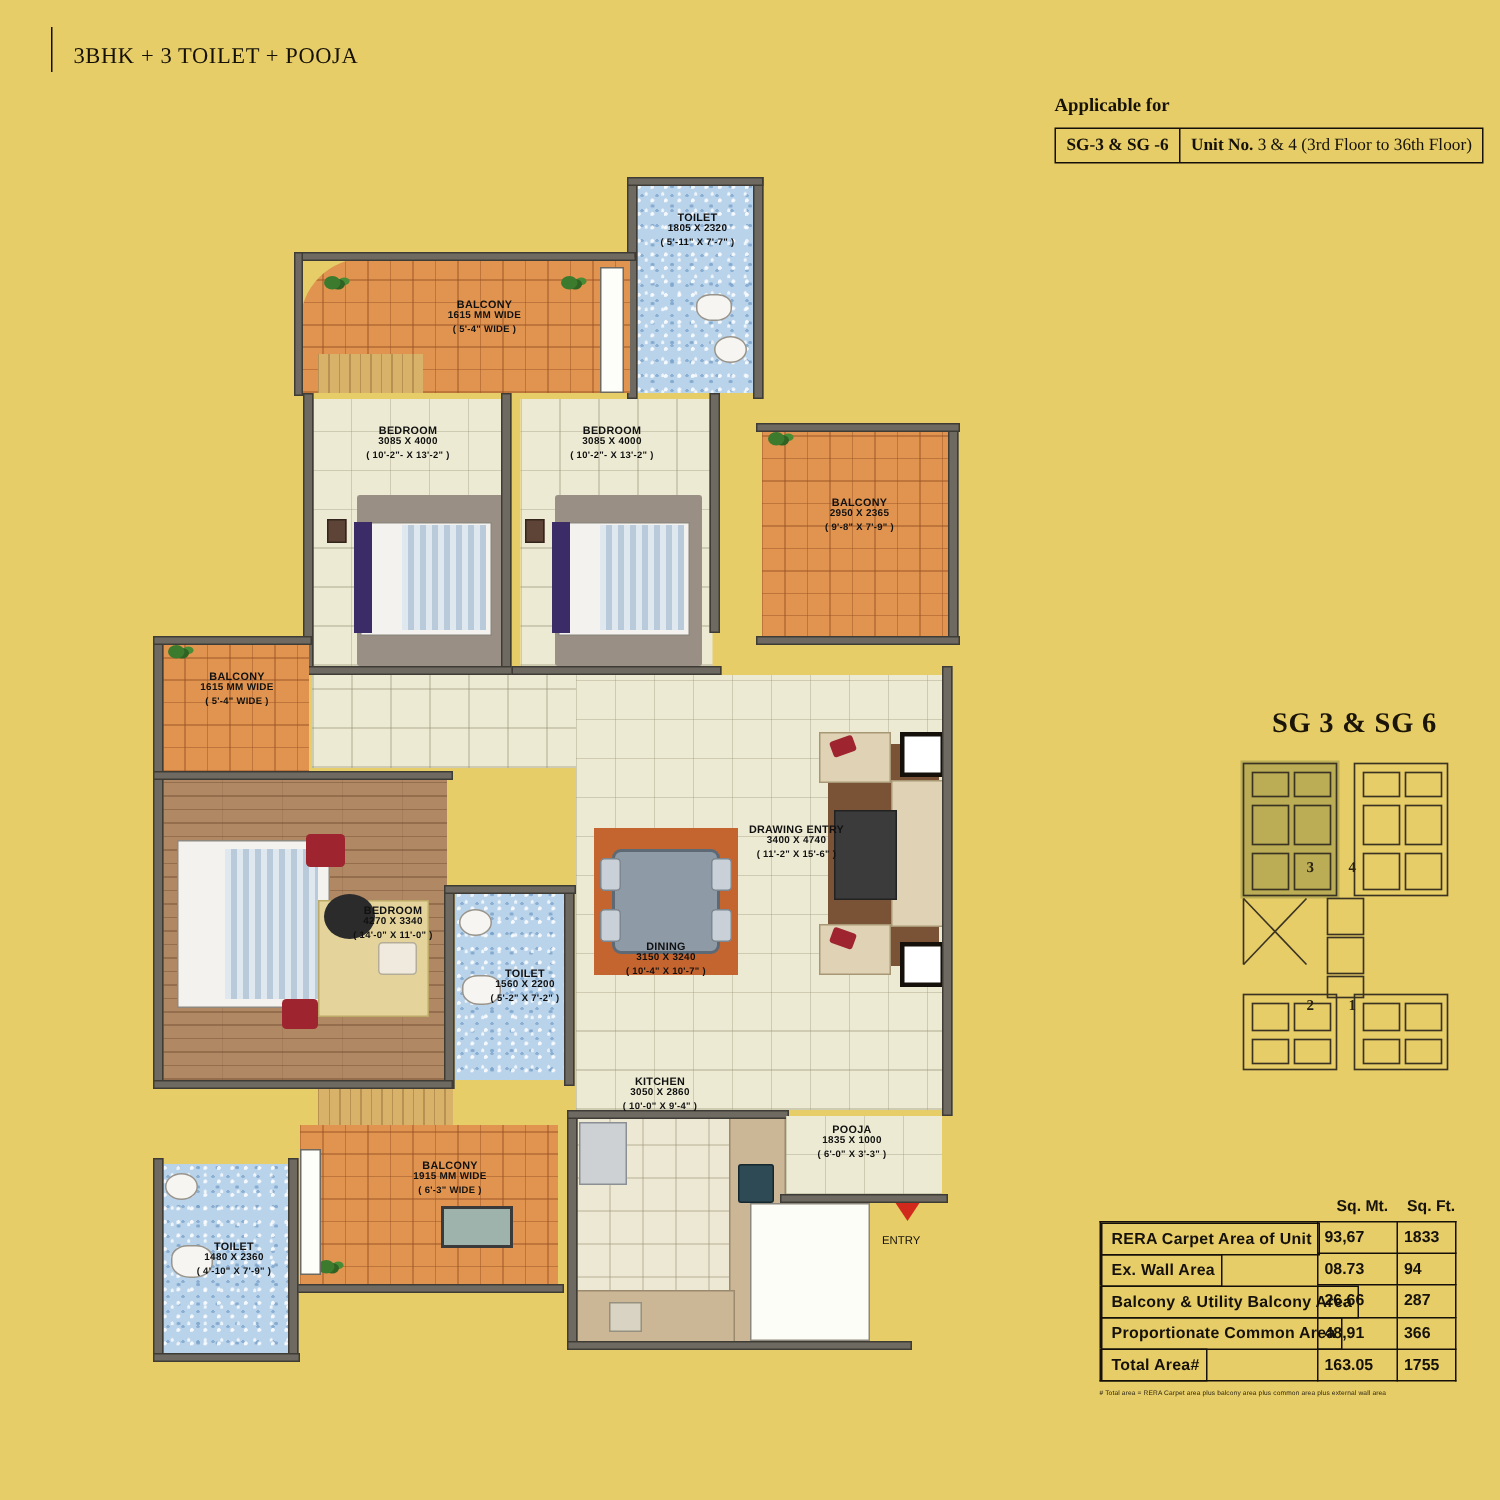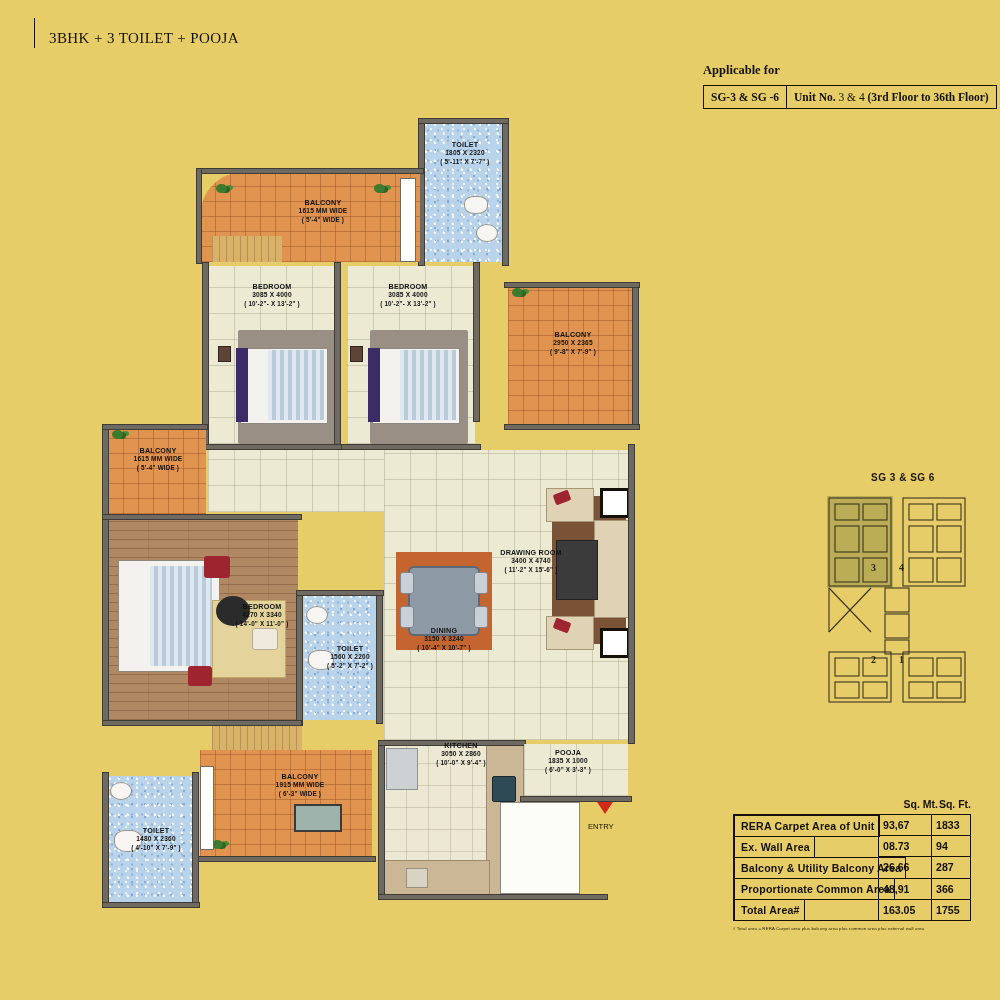--- a/index.html
+++ b/index.html
@@ -29,36 +29,36 @@
   .applicable-label{
     font-family:"Liberation Serif", serif;font-weight:bold;font-size:12.5px;color:#161208;margin-bottom:7px;
   }
   .applicable-box{display:flex;border:1.6px solid #15110a;background:transparent;}
   .applicable-cell{
     font-family:"Liberation Serif", serif;font-size:11.5px;color:#15110a;
     padding:5px 7px;white-space:nowrap;
   }
   .applicable-cell.left{font-weight:bold;border-right:1.6px solid #15110a;}
   .applicable-cell.right b{font-weight:bold;}
-  .applicable-cell .flr{font-weight:bold;}
+  .applicable-cell .flr{font-weight:normal;}
 
   
   .keyplan{position:absolute;left:818px;top:472px;width:170px;}
   .keyplan-title{
-    text-align:center;font-family:Liberation Sans, sans-serif;font-weight:bold;
-    font-size:10px;color:#1a1508;letter-spacing:.5px;margin-bottom:9px;
+    text-align:center;font-family:Liberation Serif, serif;font-weight:bold;
+    font-size:19px;color:#1a1508;letter-spacing:.5px;margin-bottom:9px;
   }
   .keyplan-canvas{position:relative;width:160px;height:215px;margin:0 auto;}
   .kp-hl{position:absolute;left:4px;top:4px;width:66px;height:92px;background:rgba(120,125,60,.40);}
   .kp-num{position:absolute;font-size:10px;font-weight:bold;color:#2a230f;font-family:"Liberation Serif",serif;}
 
   
   .areatable{position:absolute;left:733px;top:798px;width:238px;}
   .at-head{display:flex;justify-content:flex-end;font-weight:bold;font-size:10.5px;color:#17130a;margin-bottom:4px;}
-  .at-head span{display:inline-block;text-align:right;}
+  .at-head span{display:inline-block;text-align:left;}
   .at-head .h1{width:47px;}
   .at-head .h2{width:33px;}
   table.at{border-collapse:collapse;width:238px;border:1.8px solid #15110a;}
   table.at td{
     border:1.3px solid #15110a;font-size:10.6px;font-weight:bold;color:#15110a;
     padding:4px 4px;line-height:1.15;
   }
   table.at td.lbl{padding-left:6px;}
   table.at td.v1{width:44px;}
   table.at td.v2{width:30px;}
@@ -325,32 +325,32 @@
       <span class="dd">( 14'-0" X 11'-0" )</span>
     </div>
 
     <div class="lbl" style="left:316px;top:644px;width:68px;">
       <span class="n">TOILET</span>
       <span class="d">1560 X 2200</span>
       <span class="dd">( 5'-2" X 7'-2" )</span>
     </div>
 
     <div class="lbl" style="left:476px;top:548px;width:110px;">
-      <span class="n">DRAWING ROOM</span>
+      <span class="n">DRAWING ENTRY</span>
       <span class="d">3400 X 4740</span>
       <span class="dd">( 11'-2" X 15'-6" )</span>
     </div>
 
     <div class="lbl" style="left:390px;top:626px;width:108px;">
       <span class="n">DINING</span>
       <span class="d">3150 X 3240</span>
       <span class="dd">( 10'-4" X 10'-7" )</span>
     </div>
 
-    <div class="lbl" style="left:388px;top:741px;width:104px;margin-left:21px;">
+    <div class="lbl" style="left:388px;top:716px;width:104px;">
       <span class="n">KITCHEN</span>
       <span class="d">3050 X 2860</span>
       <span class="dd">( 10'-0" X 9'-4" )</span>
     </div>
 
     <div class="lbl" style="left:518px;top:748px;width:100px;">
       <span class="n">POOJA</span>
       <span class="d">1835 X 1000</span>
       <span class="dd">( 6'-0" X 3'-3" )</span>
     </div>

